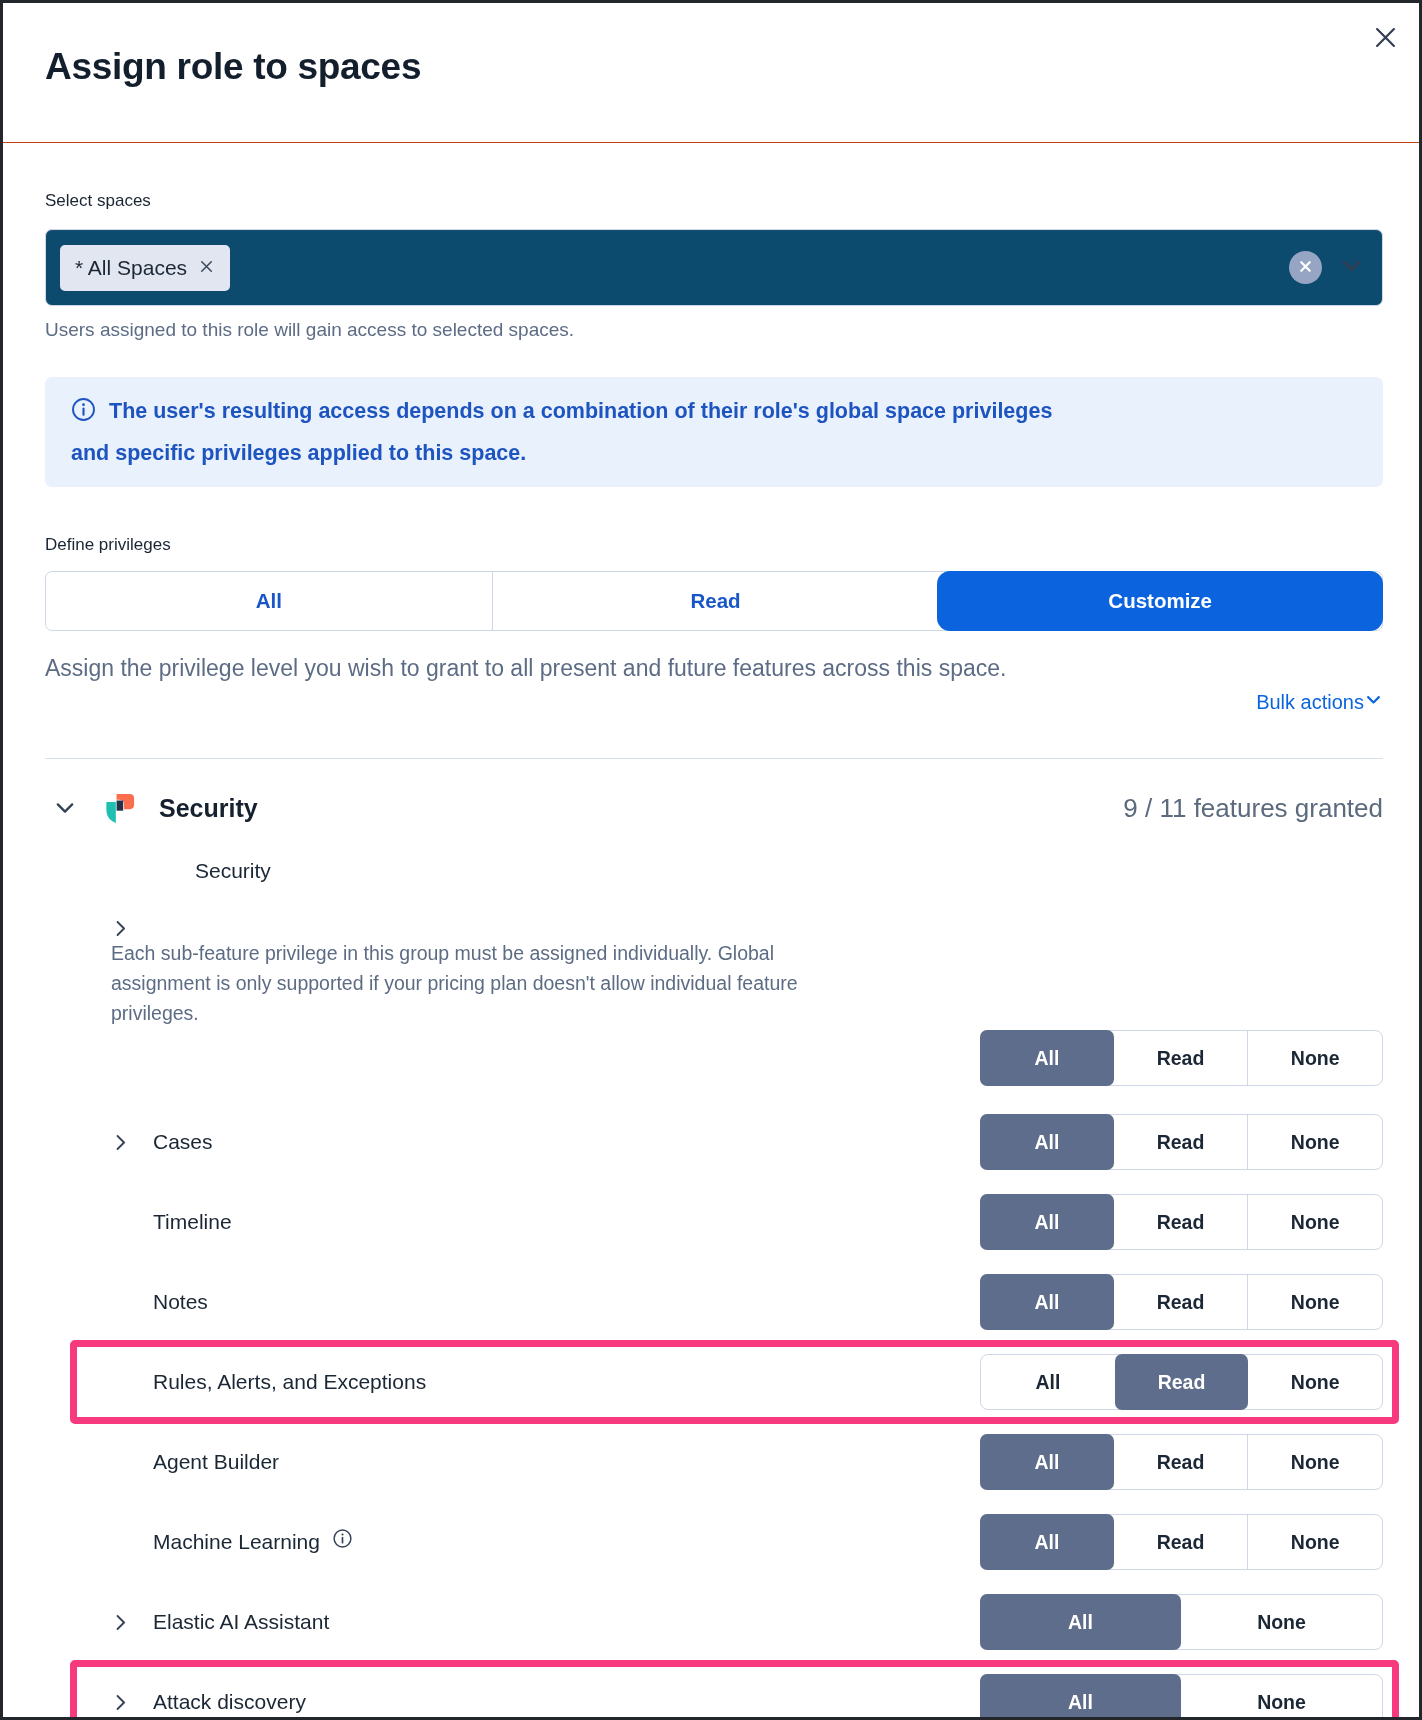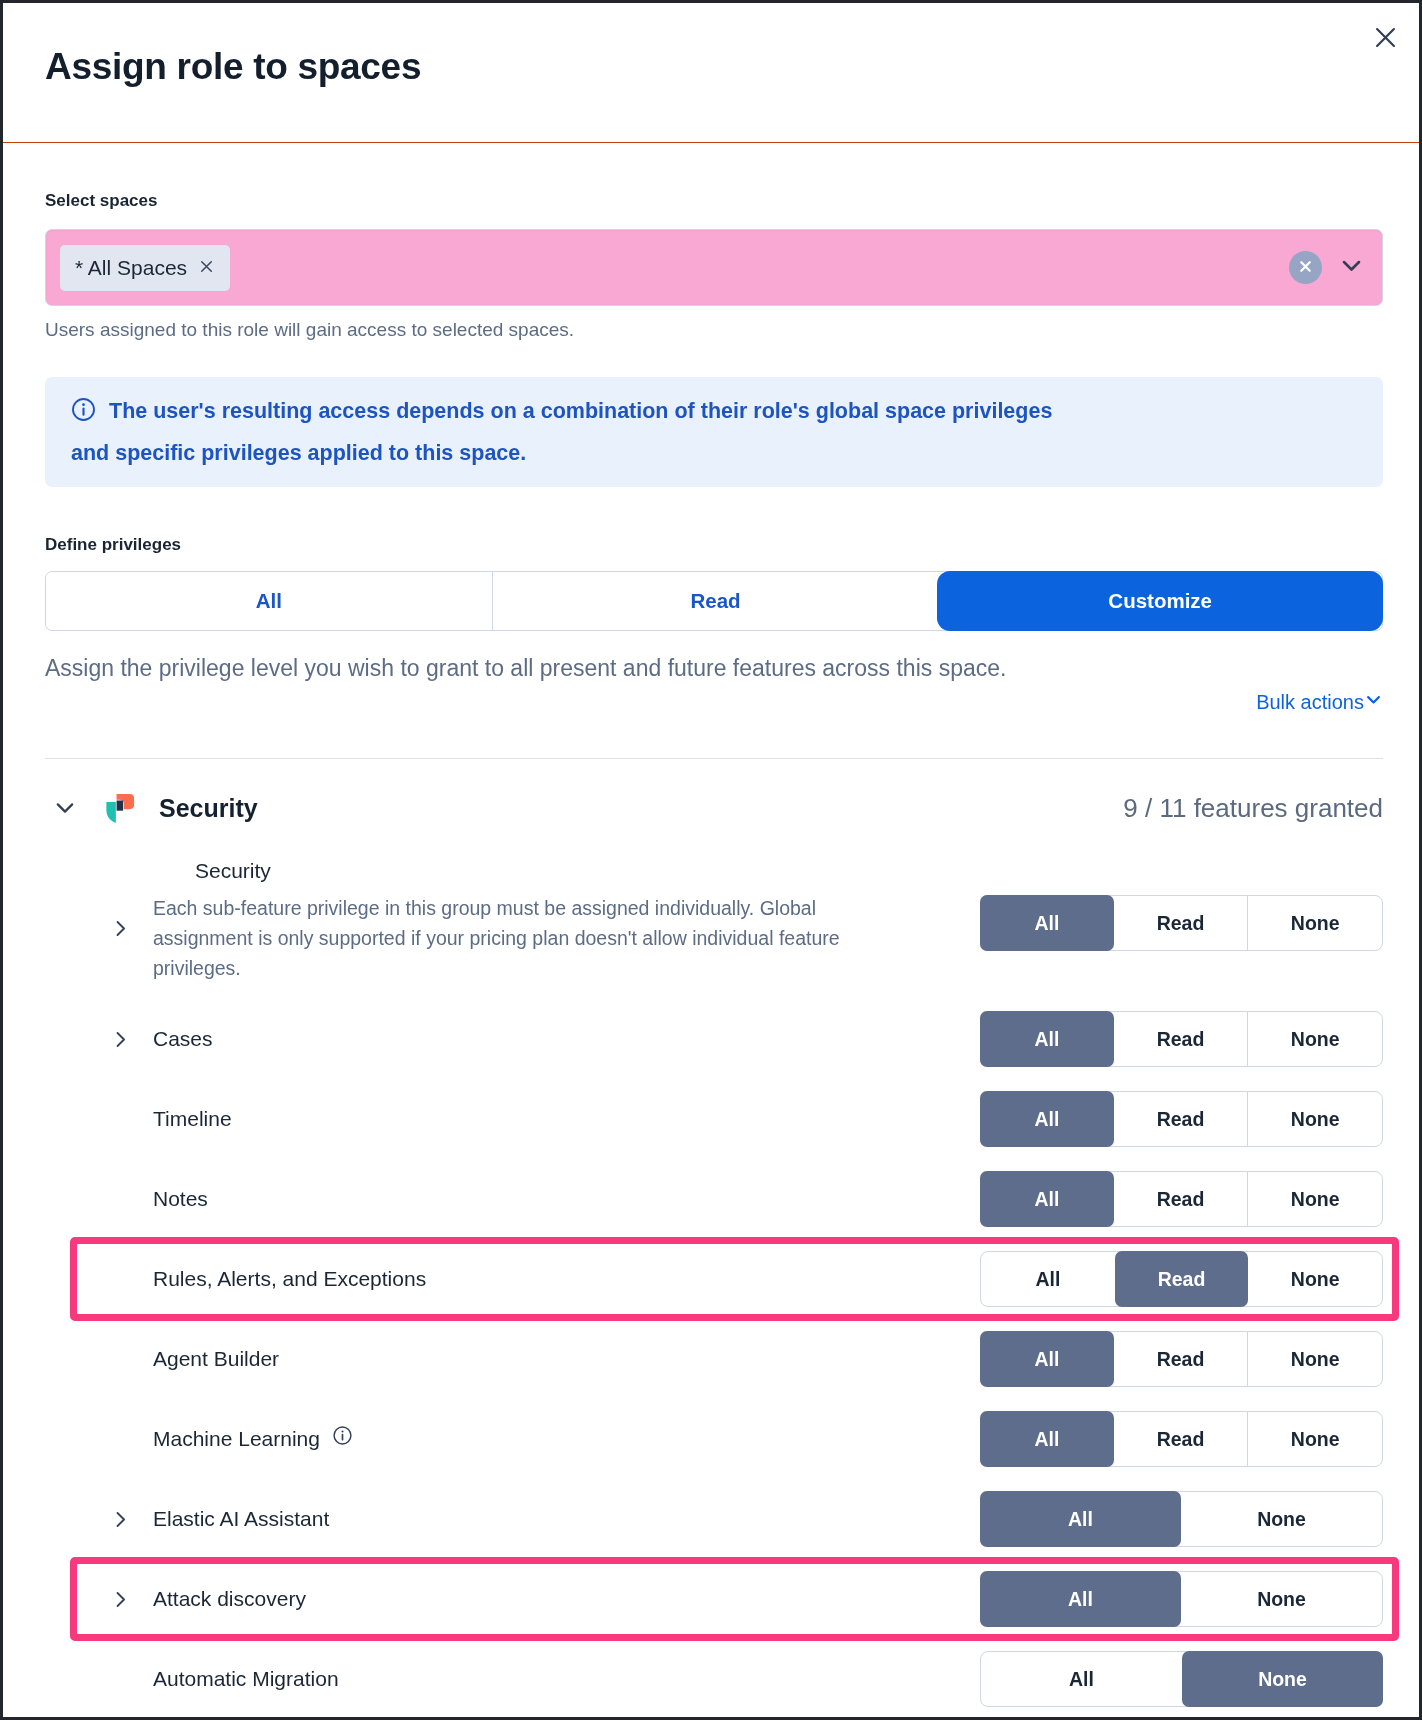--- a/index.html
+++ b/index.html
@@ -36,24 +36,24 @@
   }
   .modal-title{
     font-size:37px;font-weight:700;letter-spacing:-.3px;color:#141f2e;line-height:48px;
   }
   .close-btn{
     position:absolute;top:14px;right:12px;width:44px;height:44px;
     background:none;border:none;cursor:pointer;display:flex;align-items:center;justify-content:center;
   }
   
   .modal-body{padding:0 36px 0 42px;}
-  .field-label{margin-top:48px;font-size:17px;font-weight:700;color:#1a2533;}
+  .field-label{margin-top:48px;font-size:17px;font-weight:400;color:#1a2533;}
   .combobox{
     margin-top:18px;height:77px;border:1px solid var(--border);border-radius:7px;
-    display:flex;align-items:center;padding:0 18px 0 14px;background:#f9a8d4;
+    display:flex;align-items:center;padding:0 18px 0 14px;background:#0c4a6e;
     box-shadow:inset 0 1px 2px rgba(130,148,177,.12);
   }
   .space-tag{
     display:inline-flex;align-items:center;gap:11px;background:var(--tag-bg);
     border:none;border-radius:5px;padding:11px 15px;font-size:21px;font-weight:500;color:#1c2736;
     font-family:inherit;cursor:pointer;
   }
   .combobox-right{margin-left:auto;display:flex;align-items:center;gap:17px;}
   .clear-btn{
     width:33px;height:33px;border-radius:50%;background:var(--clear-fill);border:none;cursor:pointer;
@@ -81,21 +81,21 @@
     font-size:20px;font-weight:500;color:var(--primary);display:inline-flex;align-items:center;padding:0;
   }
   .section-divider{margin-top:44px;border:none;border-top:1px solid var(--divider);}
   
   .section-header{margin-top:24px;display:flex;align-items:center;padding-left:8px;height:50px;}
   .section-chevron{background:none;border:none;cursor:pointer;padding:0;display:flex;align-items:center;}
   .shield-icon{margin-left:25px;display:flex;align-items:center;}
   .section-title{margin-left:22px;font-size:25px;font-weight:700;color:#16212f;}
   .granted-count{margin-left:auto;font-size:26px;color:#5c6a7d;}
   .subrow-label{margin-top:26px;margin-left:150px;font-size:21px;color:var(--ink);}
-  .subrow{margin-top:10px;display:flex;align-items:flex-start;padding-left:66px;}
+  .subrow{margin-top:10px;display:flex;align-items:flex-start;padding-left:66px;flex-direction:column;}
   .subrow .chev-slot{padding-top:26px;}
   .subrow-desc{flex:0 1 auto;max-width:705px;font-size:19.5px;line-height:30px;color:var(--subdued);}
   
   .rows{margin-top:16px;}
   .feature-row{height:80px;display:flex;align-items:center;padding-left:66px;position:relative;}
   .chev-slot{width:42px;display:flex;align-items:center;background:none;border:none;padding:0;}
   button.chev-slot{cursor:pointer;}
   .row-label{display:inline-flex;align-items:center;gap:12px;font-size:21px;color:var(--ink);}
   .info-badge{display:inline-flex;margin-top:-8px;cursor:pointer;}
   .btn-group{

